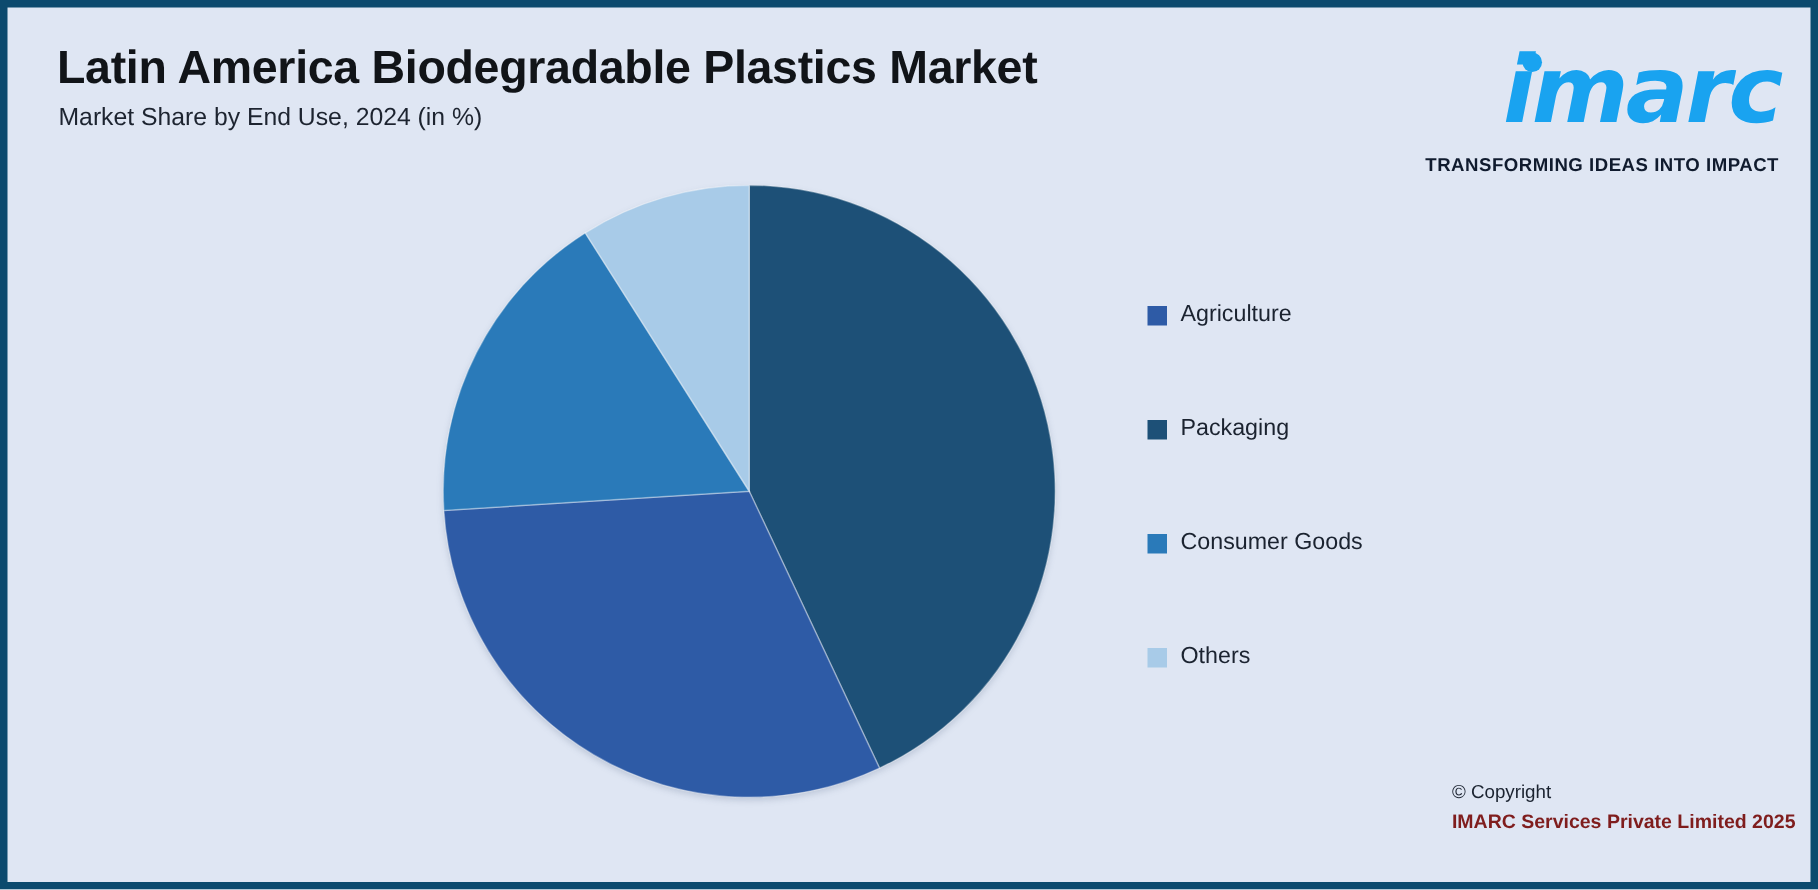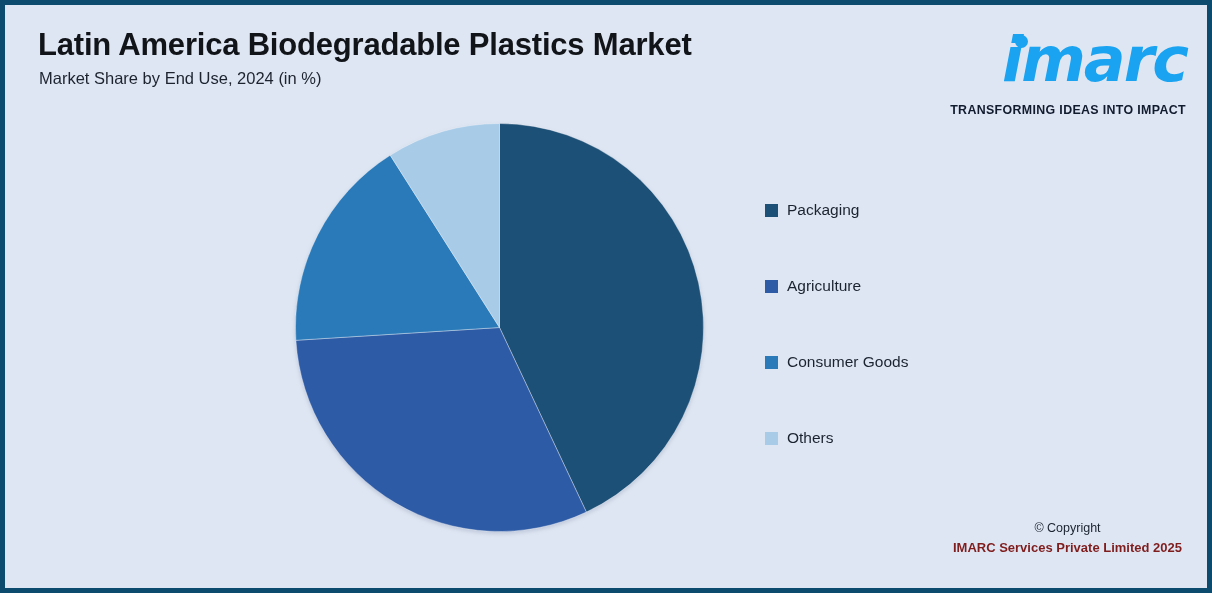--- a/index.html
+++ b/index.html
@@ -124,23 +124,23 @@
   }
   .legend-label {
     font-size: 15.5px;
     color: #1b2330;
     white-space: nowrap;
   }
 
   
   .footer {
     position: absolute;
-    right: 25px;
+    right: 10px;
     bottom: 33px;
-    text-align: center;
+    text-align: left;
   }
   .footer-copyright {
     font-size: 12.5px;
     color: #1b2330;
     margin-bottom: 5px;
   }
   .footer-company {
     font-size: 13px;
     font-weight: bold;
     color: #7f1d1d;
@@ -166,26 +166,26 @@
     <svg class="pie-svg" id="pie-svg" viewBox="0 0 409 409">
         <path d="M 204.5 204.5 L 204.50 0.50 A 204 204 0 0 1 291.36 389.08 Z" fill="#1d5077" stroke="rgba(255,255,255,0.35)" stroke-width="1"></path>
         <path d="M 204.5 204.5 L 291.36 389.08 A 204 204 0 0 1 0.90 217.31 Z" fill="#2e5ba6" stroke="rgba(255,255,255,0.35)" stroke-width="1"></path>
         <path d="M 204.5 204.5 L 0.90 217.31 A 204 204 0 0 1 95.19 32.26 Z" fill="#2a7ab9" stroke="rgba(255,255,255,0.35)" stroke-width="1"></path>
         <path d="M 204.5 204.5 L 95.19 32.26 A 204 204 0 0 1 204.50 0.50 Z" fill="#a8cbe8" stroke="rgba(255,255,255,0.35)" stroke-width="1"></path>
       </svg>
   </div>
 
   <div class="legend" id="legend">
       <div class="legend-item">
+        <span class="legend-swatch" style="background: rgb(46, 91, 166);"></span>
+        <span class="legend-label">Agriculture</span>
+      </div>
+      <div class="legend-item">
         <span class="legend-swatch" style="background: rgb(29, 80, 119);"></span>
         <span class="legend-label">Packaging</span>
-      </div>
-      <div class="legend-item">
-        <span class="legend-swatch" style="background: rgb(46, 91, 166);"></span>
-        <span class="legend-label">Agriculture</span>
       </div>
       <div class="legend-item">
         <span class="legend-swatch" style="background: rgb(42, 122, 185);"></span>
         <span class="legend-label">Consumer Goods</span>
       </div>
       <div class="legend-item">
         <span class="legend-swatch" style="background: rgb(168, 203, 232);"></span>
         <span class="legend-label">Others</span>
       </div>
     </div>

